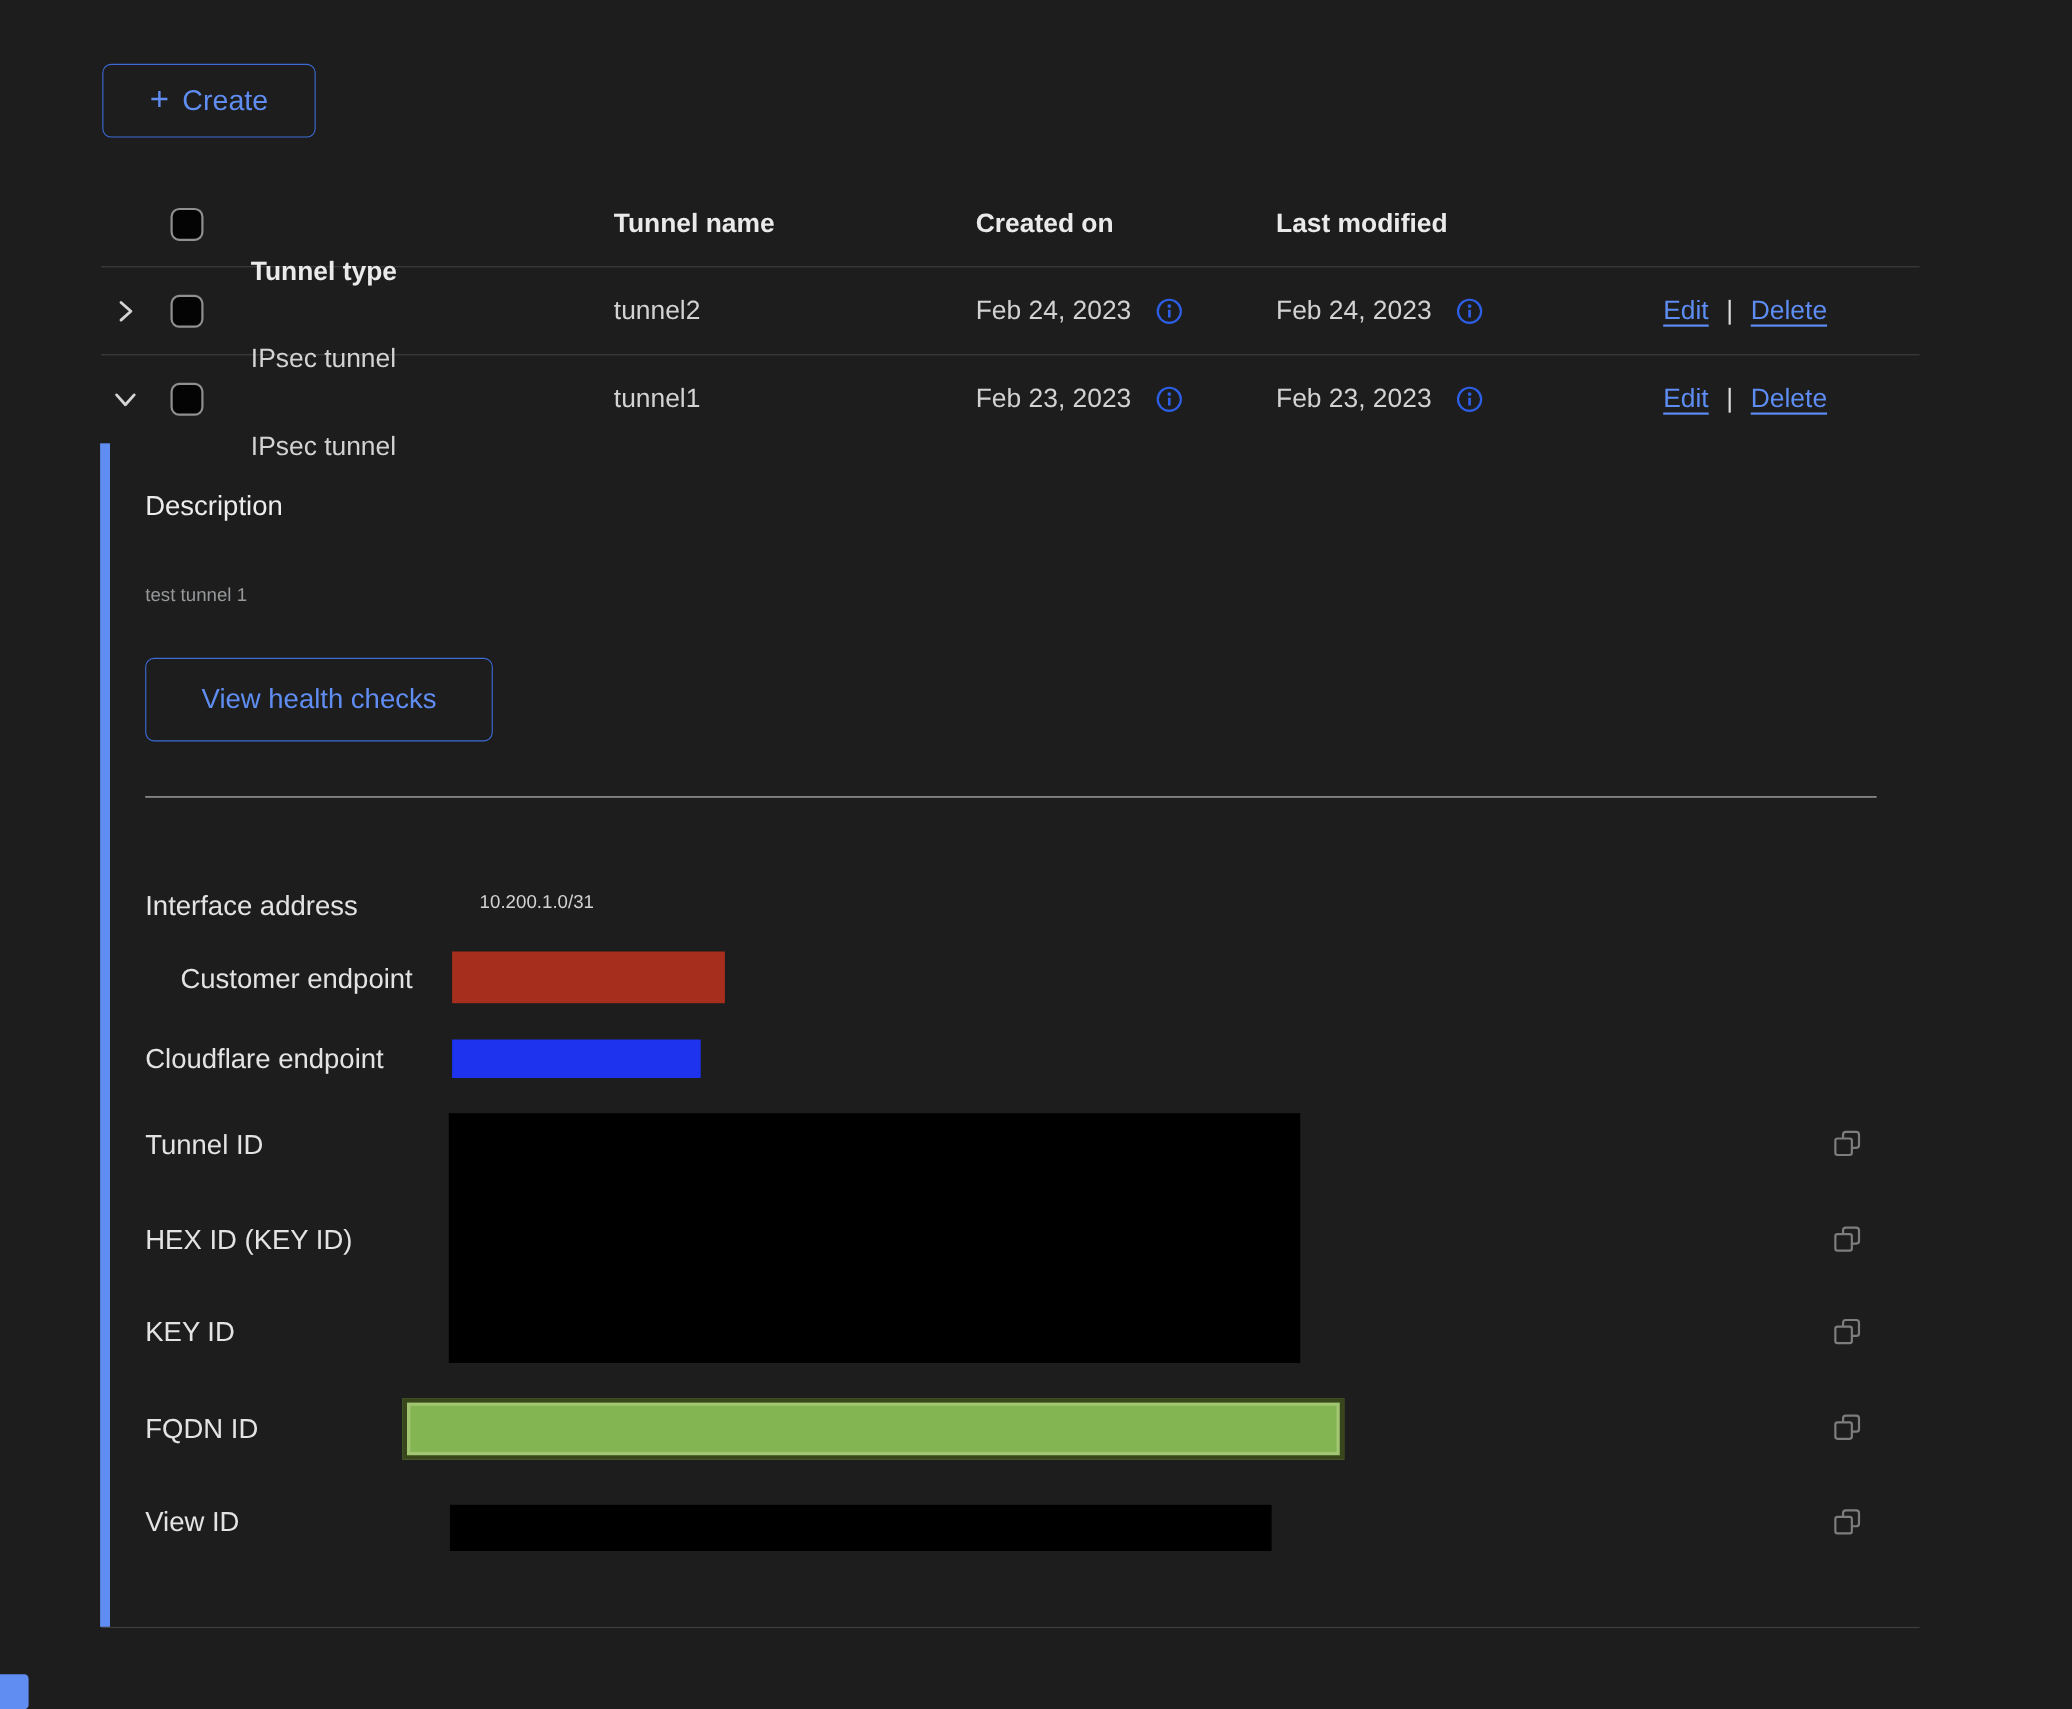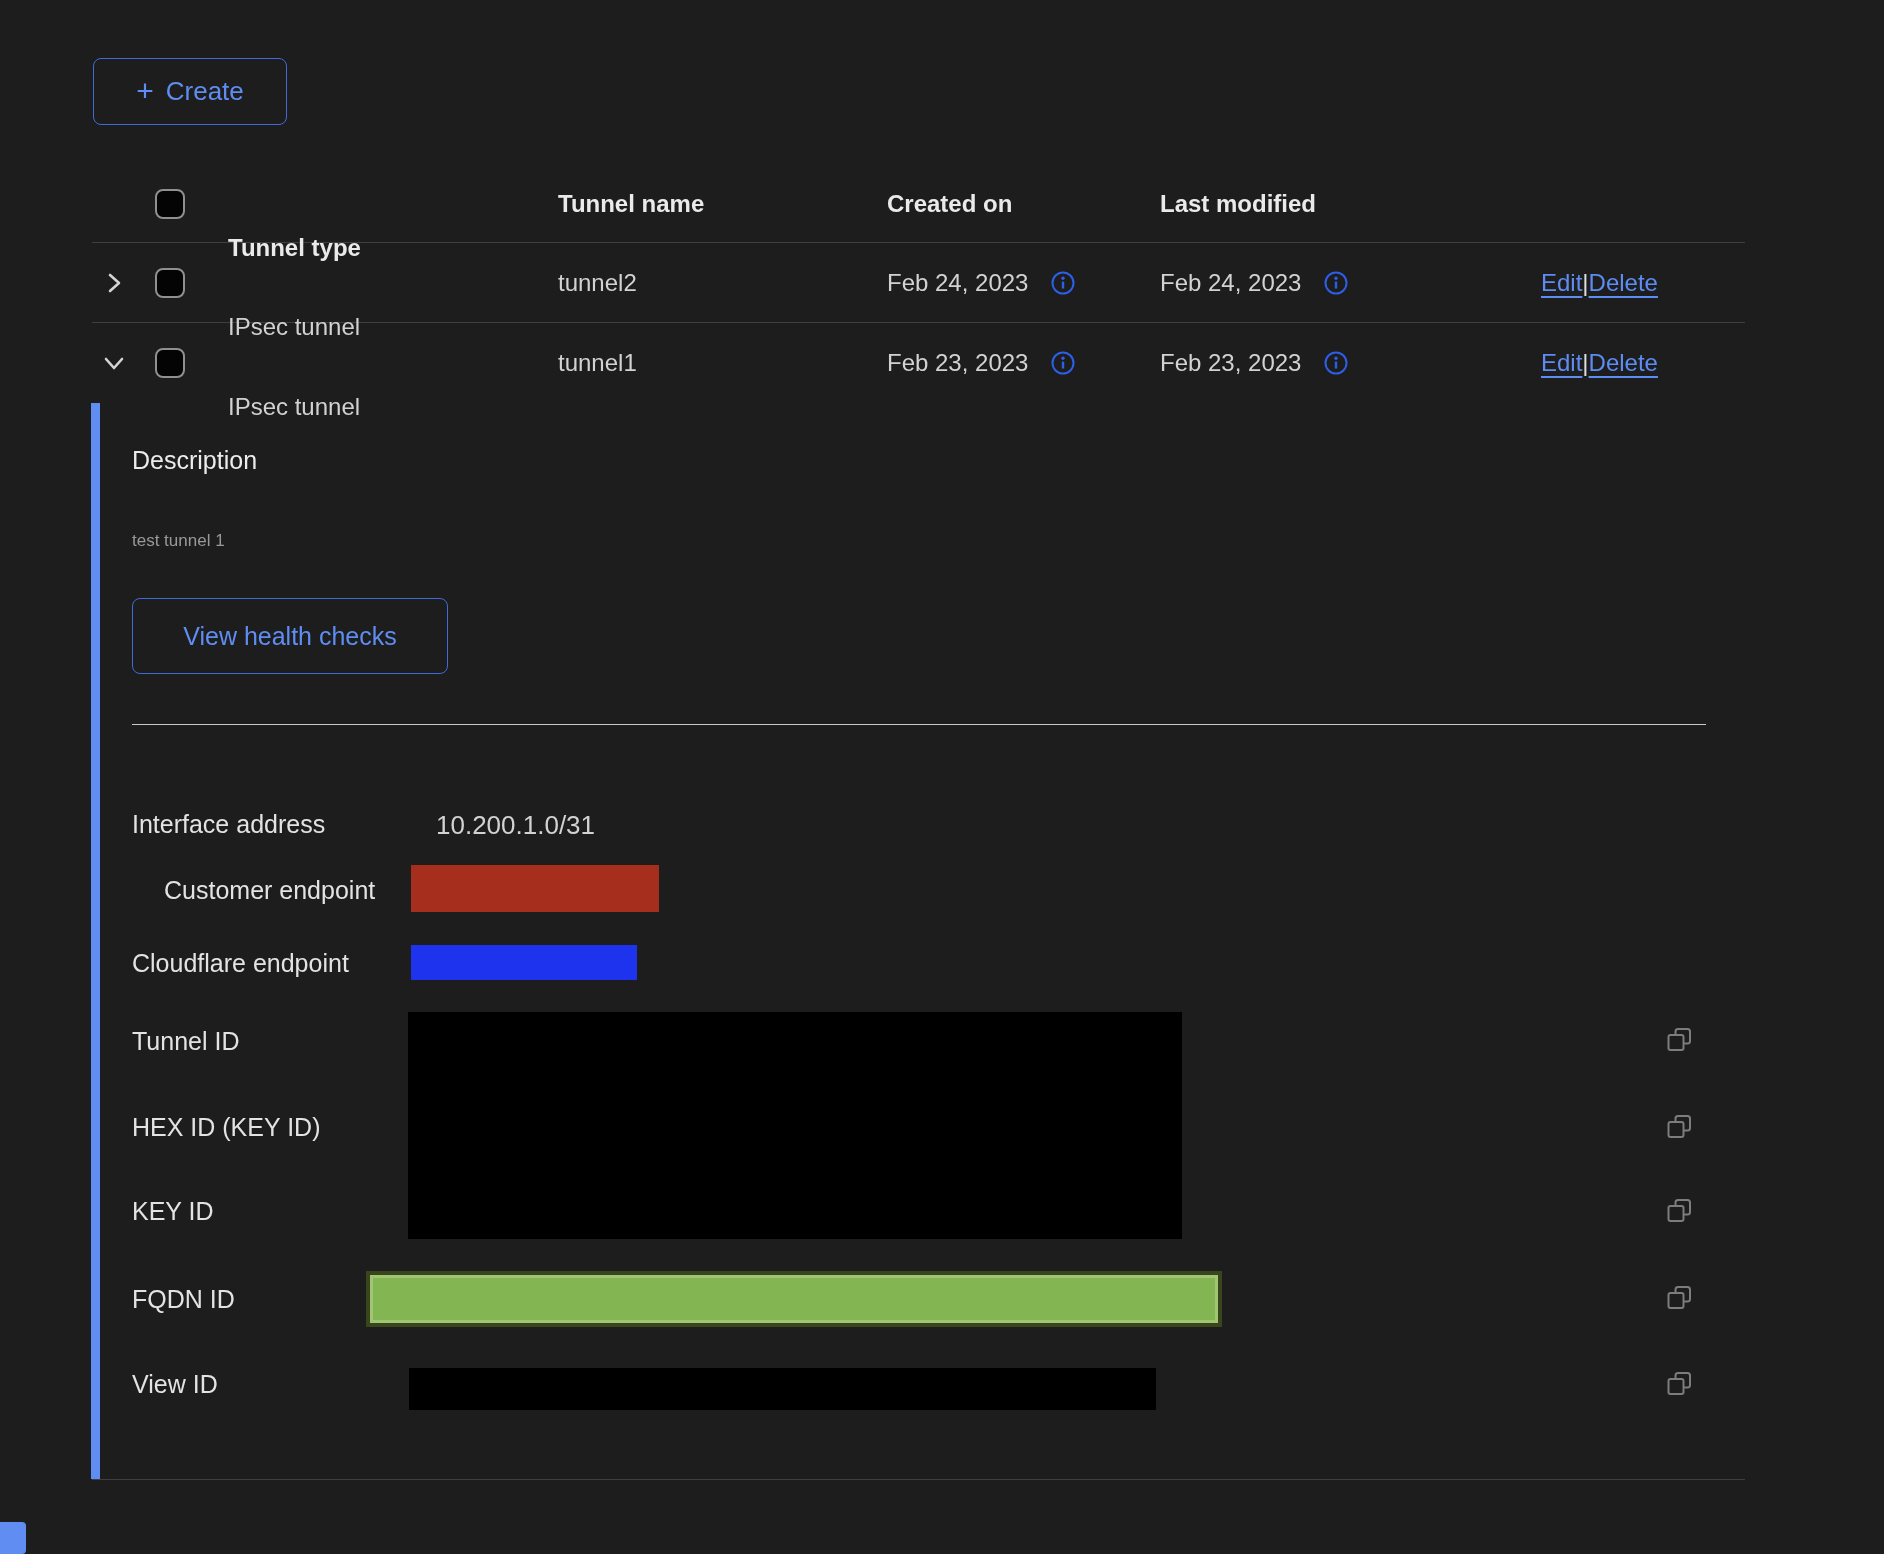--- a/index.html
+++ b/index.html
@@ -36,40 +36,40 @@
   .t-r1{top:243px;height:80px;border-bottom:1px solid var(--divider);}
   .t-r2{top:323px;height:80px;}
   .cell{position:absolute;top:50%;transform:translateY(-50%);font-size:24px;color:var(--text-dim);white-space:nowrap;}
   .hcell{font-weight:700;color:#eaeaea;}
   .c-chev{left:8px;}
   .c-cb{left:63px;}
   .c-type{left:136px;margin-top:44px;}
   .c-name{left:466px;}
   .c-created{left:795px;display:flex;align-items:center;gap:22px;transform:translateY(-50%);text-align:right;}
   .c-modified{left:1068px;display:flex;align-items:center;gap:22px;transform:translateY(-50%);}
-  .c-actions{left:1449px;display:flex;align-items:flex-start;transform:translateY(-50%);}
+  .c-actions{left:1420px;display:flex;align-items:flex-start;gap:16px;transform:translateY(-50%);}
 
   .checkbox{width:30px;height:30px;border:2px solid var(--cb-border);border-radius:8px;background:#040404;cursor:pointer;}
   .chev-btn{background:none;border:none;cursor:pointer;display:flex;align-items:center;padding:0;}
   .link{color:var(--link);text-decoration:underline;text-underline-offset:5px;cursor:pointer;font-size:24px;}
   .pipe{color:#dcdcdc;font-size:24px;}
   .info-btn{background:none;border:none;padding:0;cursor:pointer;display:flex;align-items:center;}
 
   
   .accent-bar{left:91px;top:403px;width:9px;height:1076px;background:var(--accent);}
   .desc-label{left:132px;top:446px;font-size:25px;font-weight:500;color:#ececec;}
   .desc-value{left:132px;top:531px;font-size:17px;color:var(--muted);}
   .health-btn{
     left:132px;top:598px;width:316px;height:76px;
     border:1.5px solid var(--accent-border);border-radius:8px;background:transparent;
     color:var(--accent);font-size:25px;cursor:pointer;font-family:inherit;
   }
   .hdivider{left:132px;top:724px;width:1574px;height:1px;background:var(--divider-light);}
   .f-label{left:132px;font-size:25px;color:#e3e3e3;white-space:nowrap;}
-  .f-value{left:436px;font-size:26px;color:var(--text-dim);white-space:nowrap;}
+  .f-value{left:436px;font-size:17px;color:var(--text-dim);white-space:nowrap;}
   .box-red{left:411px;top:865px;width:248px;height:47px;background:var(--red);}
   .box-blue{left:411px;top:945px;width:226px;height:35px;background:var(--blue);}
   .box-black-big{left:408px;top:1012px;width:774px;height:227px;background:var(--black);}
   .box-green{
     left:366px;top:1271px;width:856px;height:56px;
     background:var(--green);border:4px solid var(--green-border);
     box-shadow:inset 0 0 0 3px #a2c573;
   }
   .box-black-user{left:409px;top:1368px;width:747px;height:42px;background:var(--black);}
   .copy-btn{left:1666px;background:none;border:none;padding:0;cursor:pointer;}

